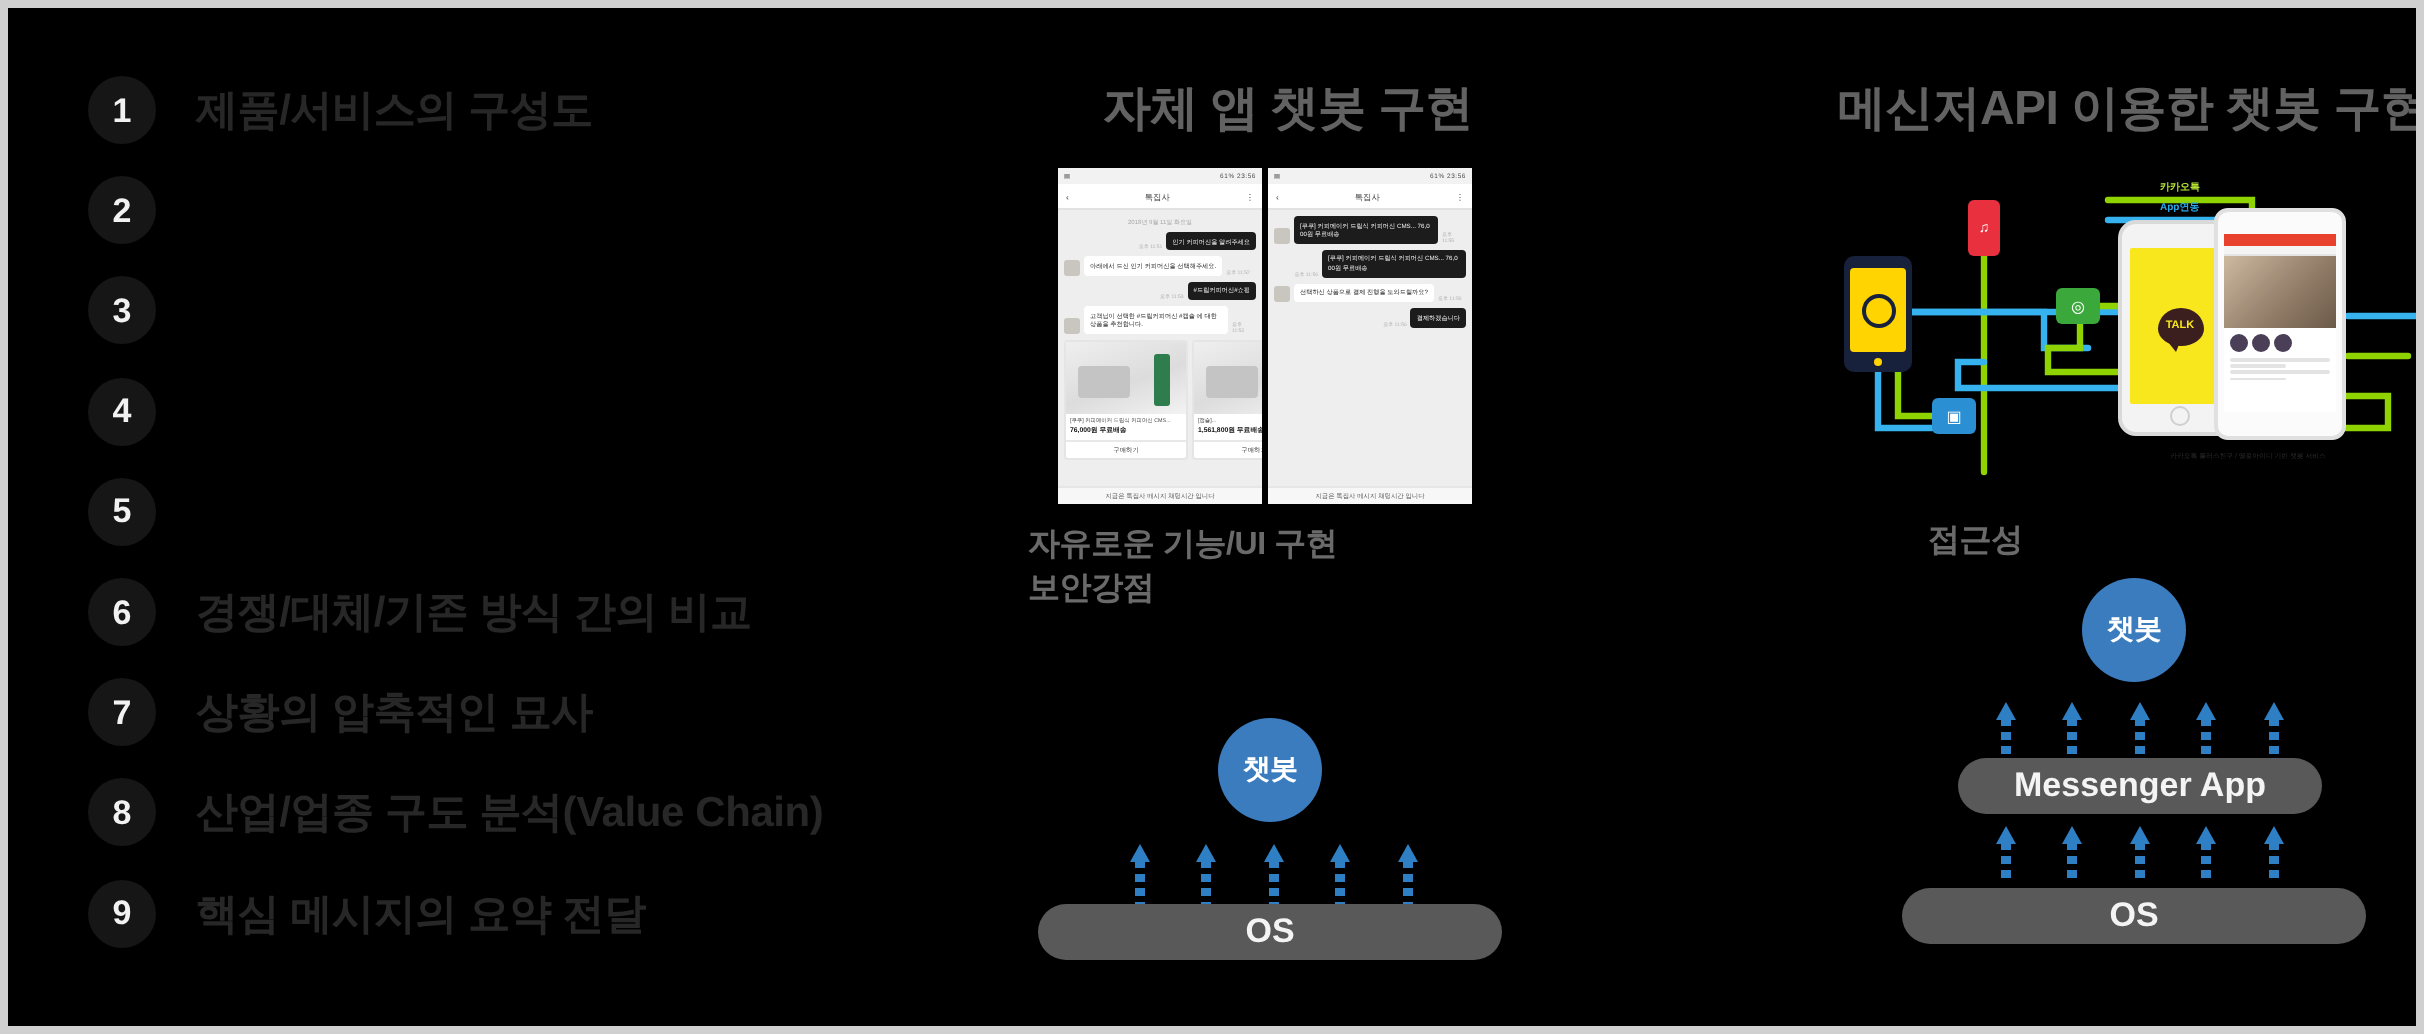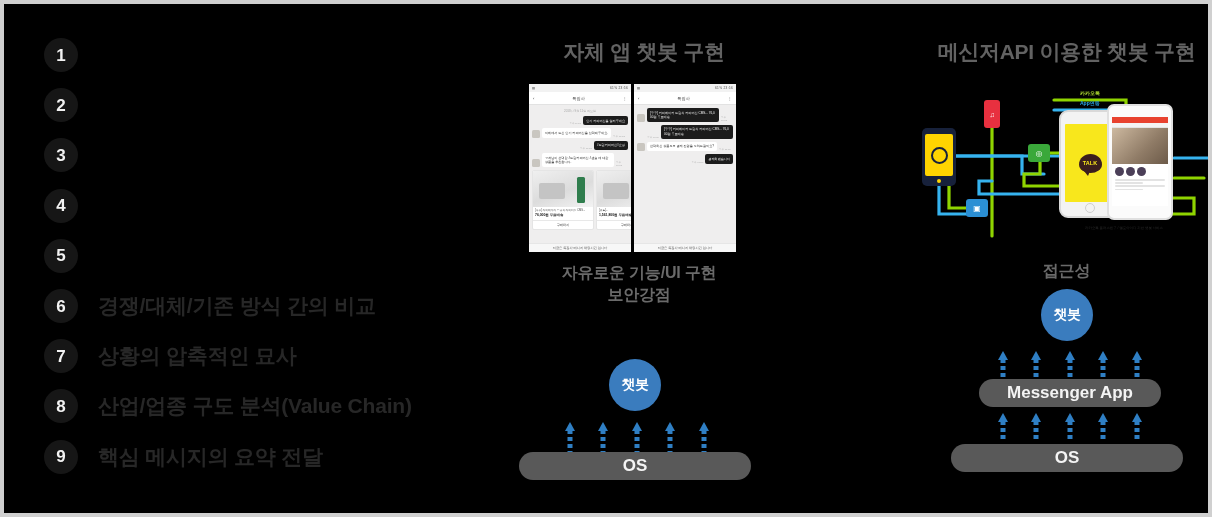--- a/index.html
+++ b/index.html
@@ -57,35 +57,34 @@
     font-size: 21px;
     font-weight: bold;
     letter-spacing: -0.2px;
     white-space: nowrap;
   }
 
   
   .col-title {
     position: absolute;
     color: #626262;
-    font-size: 21px;
+    font-size: 24px;
     font-weight: bold;
     text-align: center;
     white-space: nowrap;
     letter-spacing: -0.3px;
   }
   #center-title { left: 500px; top: 34px; width: 280px; }
   #right-title  { left: 900px; top: 34px; width: 325px; }
 
   .col-caption {
     position: absolute;
     color: #6a6a6a;
     font-size: 16px;
     font-weight: bold;
-    text-align: center;
     line-height: 1.35;
     white-space: nowrap;
     letter-spacing: -0.2px;
   }
   #center-caption { left: 510px; top: 258px; width: 250px; }
   #right-caption  { left: 960px; top: 256px; width: 205px; }
 
   
   #center-shots {
     position: absolute;
@@ -378,20 +377,21 @@
   }
 </style>
 </head>
 <body>
 
 <div id="slide">
 
   <div id="left-list">
       <div class="list-row">
         <div class="num-badge">1</div>
+        <div class="list-label">제품/서비스의 구성도</div>
       </div>
       <div class="list-row">
         <div class="num-badge">2</div>
       </div>
       <div class="list-row">
         <div class="num-badge">3</div>
       </div>
       <div class="list-row">
         <div class="num-badge">4</div>
       </div>

